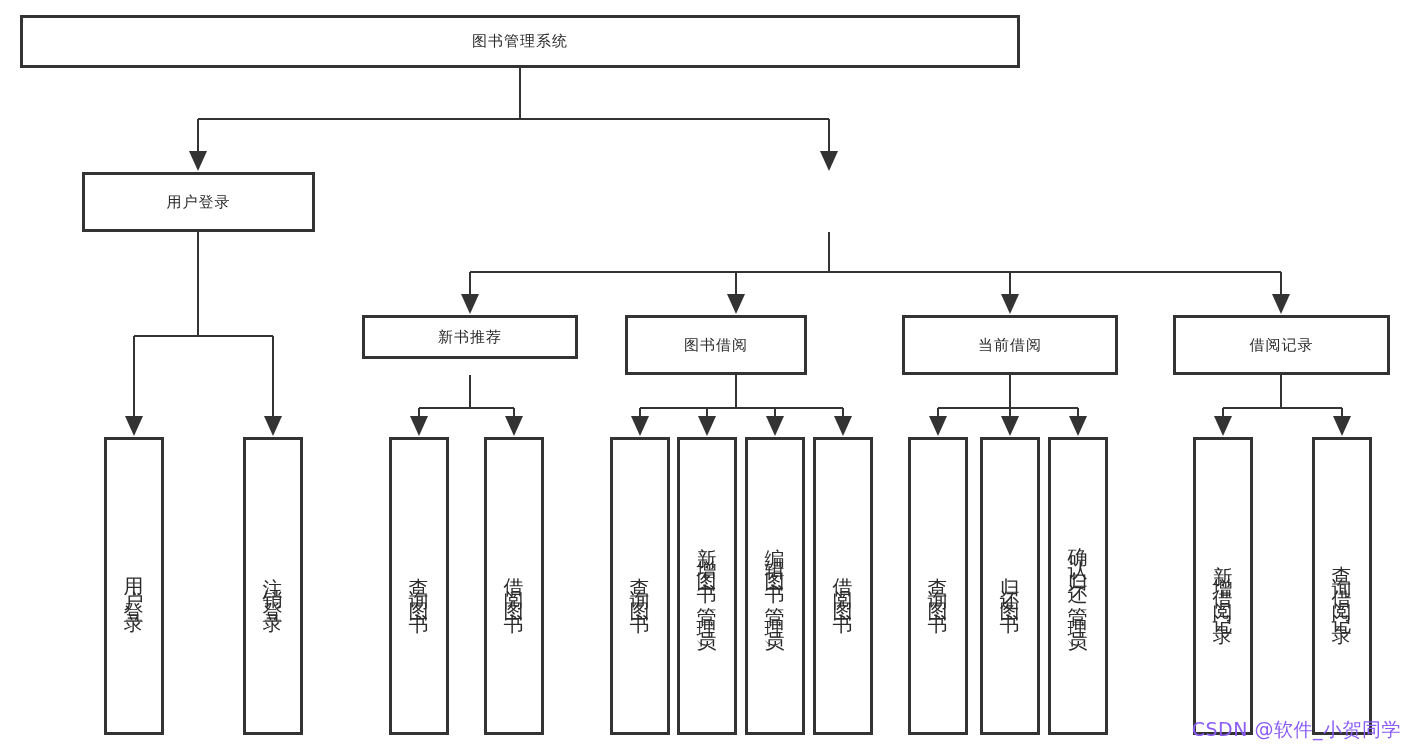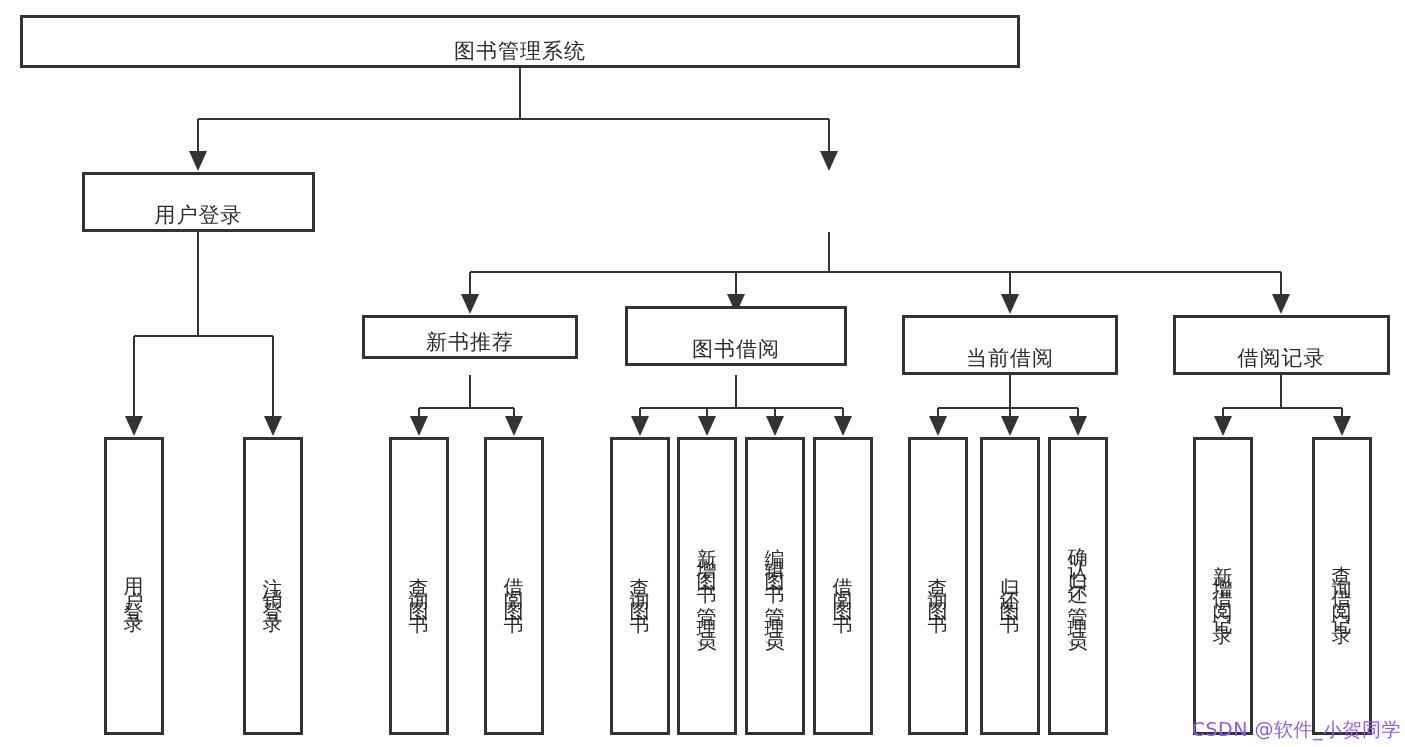--- a/index.html
+++ b/index.html
@@ -12,21 +12,21 @@
   }
   #wires{position:absolute;left:0;top:0;width:1405px;height:747px;}
   .node{
     position:absolute;
     box-sizing:border-box;
     border:3px solid #333333;
     background:#ffffff;
     display:flex;align-items:center;justify-content:center;
     color:#2b2b2b;
   }
-  .hbox{font-size:21px;letter-spacing:1px;align-items:flex-end;}
+  .hbox{font-size:15px;letter-spacing:1px;}
   .vbox{
     font-size:20px;
   }
   .vbox span{
     writing-mode:vertical-rl;
     text-orientation:mixed;
     letter-spacing:12px;
     line-height:1;
     white-space:nowrap;
   }
@@ -89,21 +89,21 @@
     <span>图书管理系统</span>
   </div>
 
   <div class="node hbox" style="left:82px;top:172px;width:233px;height:60px">
     <span>用户登录</span>
   </div>
 
   <div class="node hbox" style="left:362px;top:315px;width:216px;height:44px">
     <span>新书推荐</span>
   </div>
-  <div class="node hbox" style="left:625px;top:306px;width:222px;height:60px">
+  <div class="node hbox" style="left:625px;top:315px;width:182px;height:60px">
     <span>图书借阅</span>
   </div>
   <div class="node hbox" style="left:902px;top:315px;width:216px;height:60px">
     <span>当前借阅</span>
   </div>
   <div class="node hbox" style="left:1173px;top:315px;width:217px;height:60px">
     <span>借阅记录</span>
   </div>
 
   <div class="node vbox" style="left:104px;top:437px;width:60px;height:298px">

